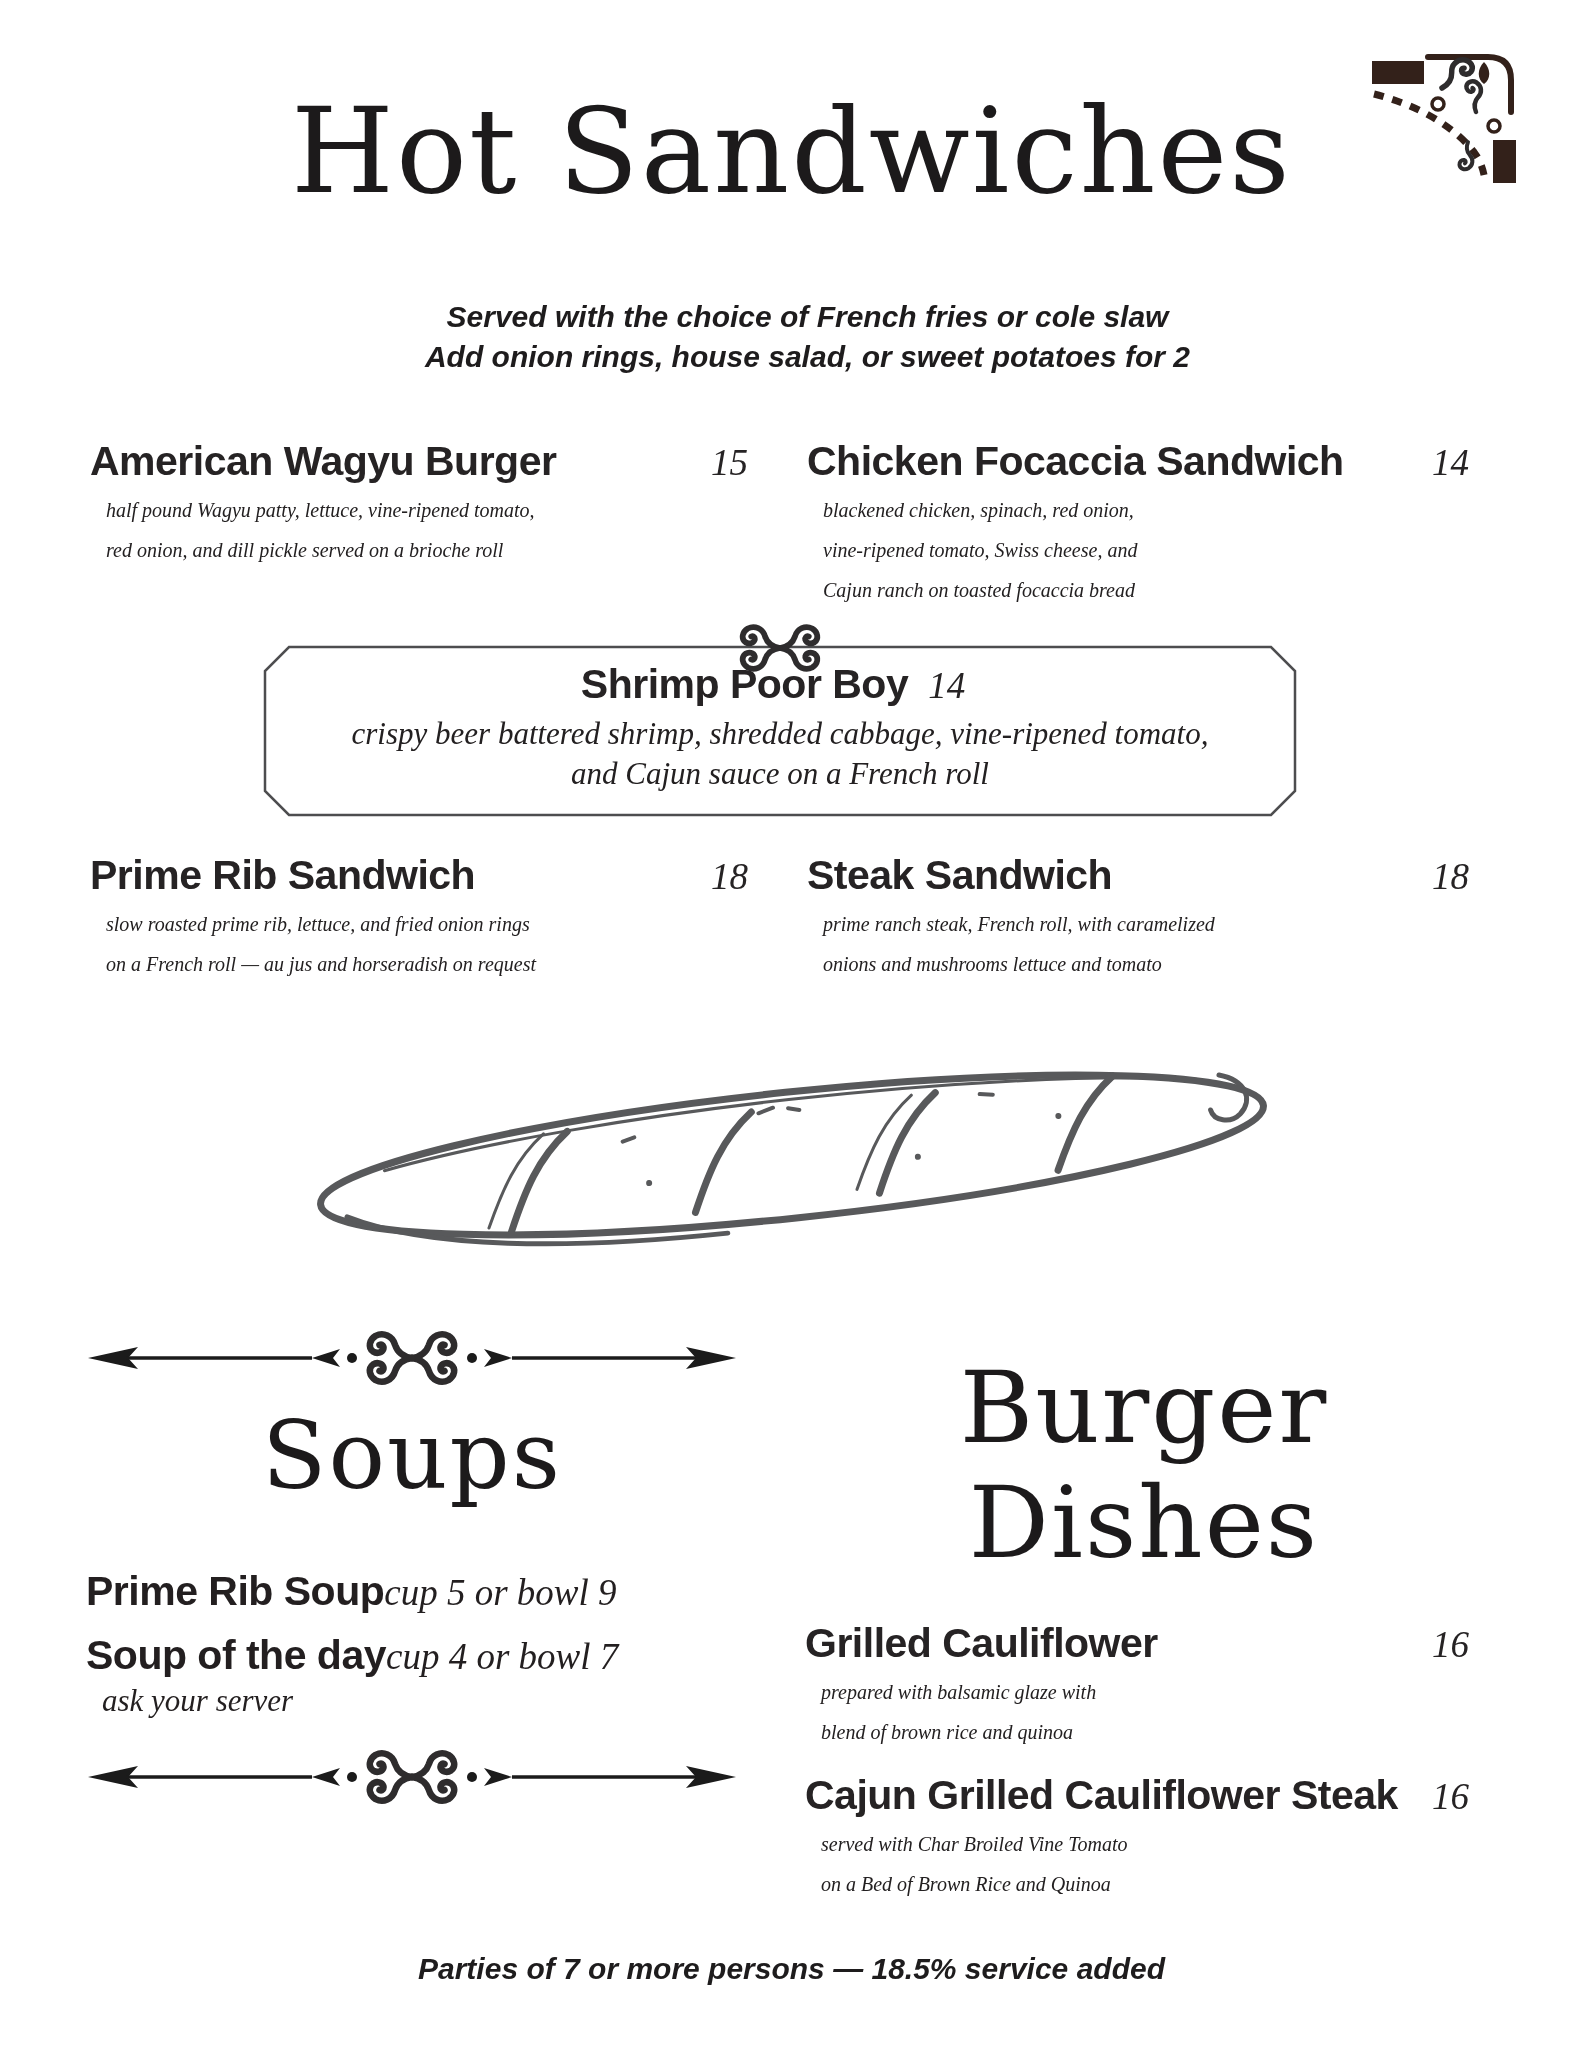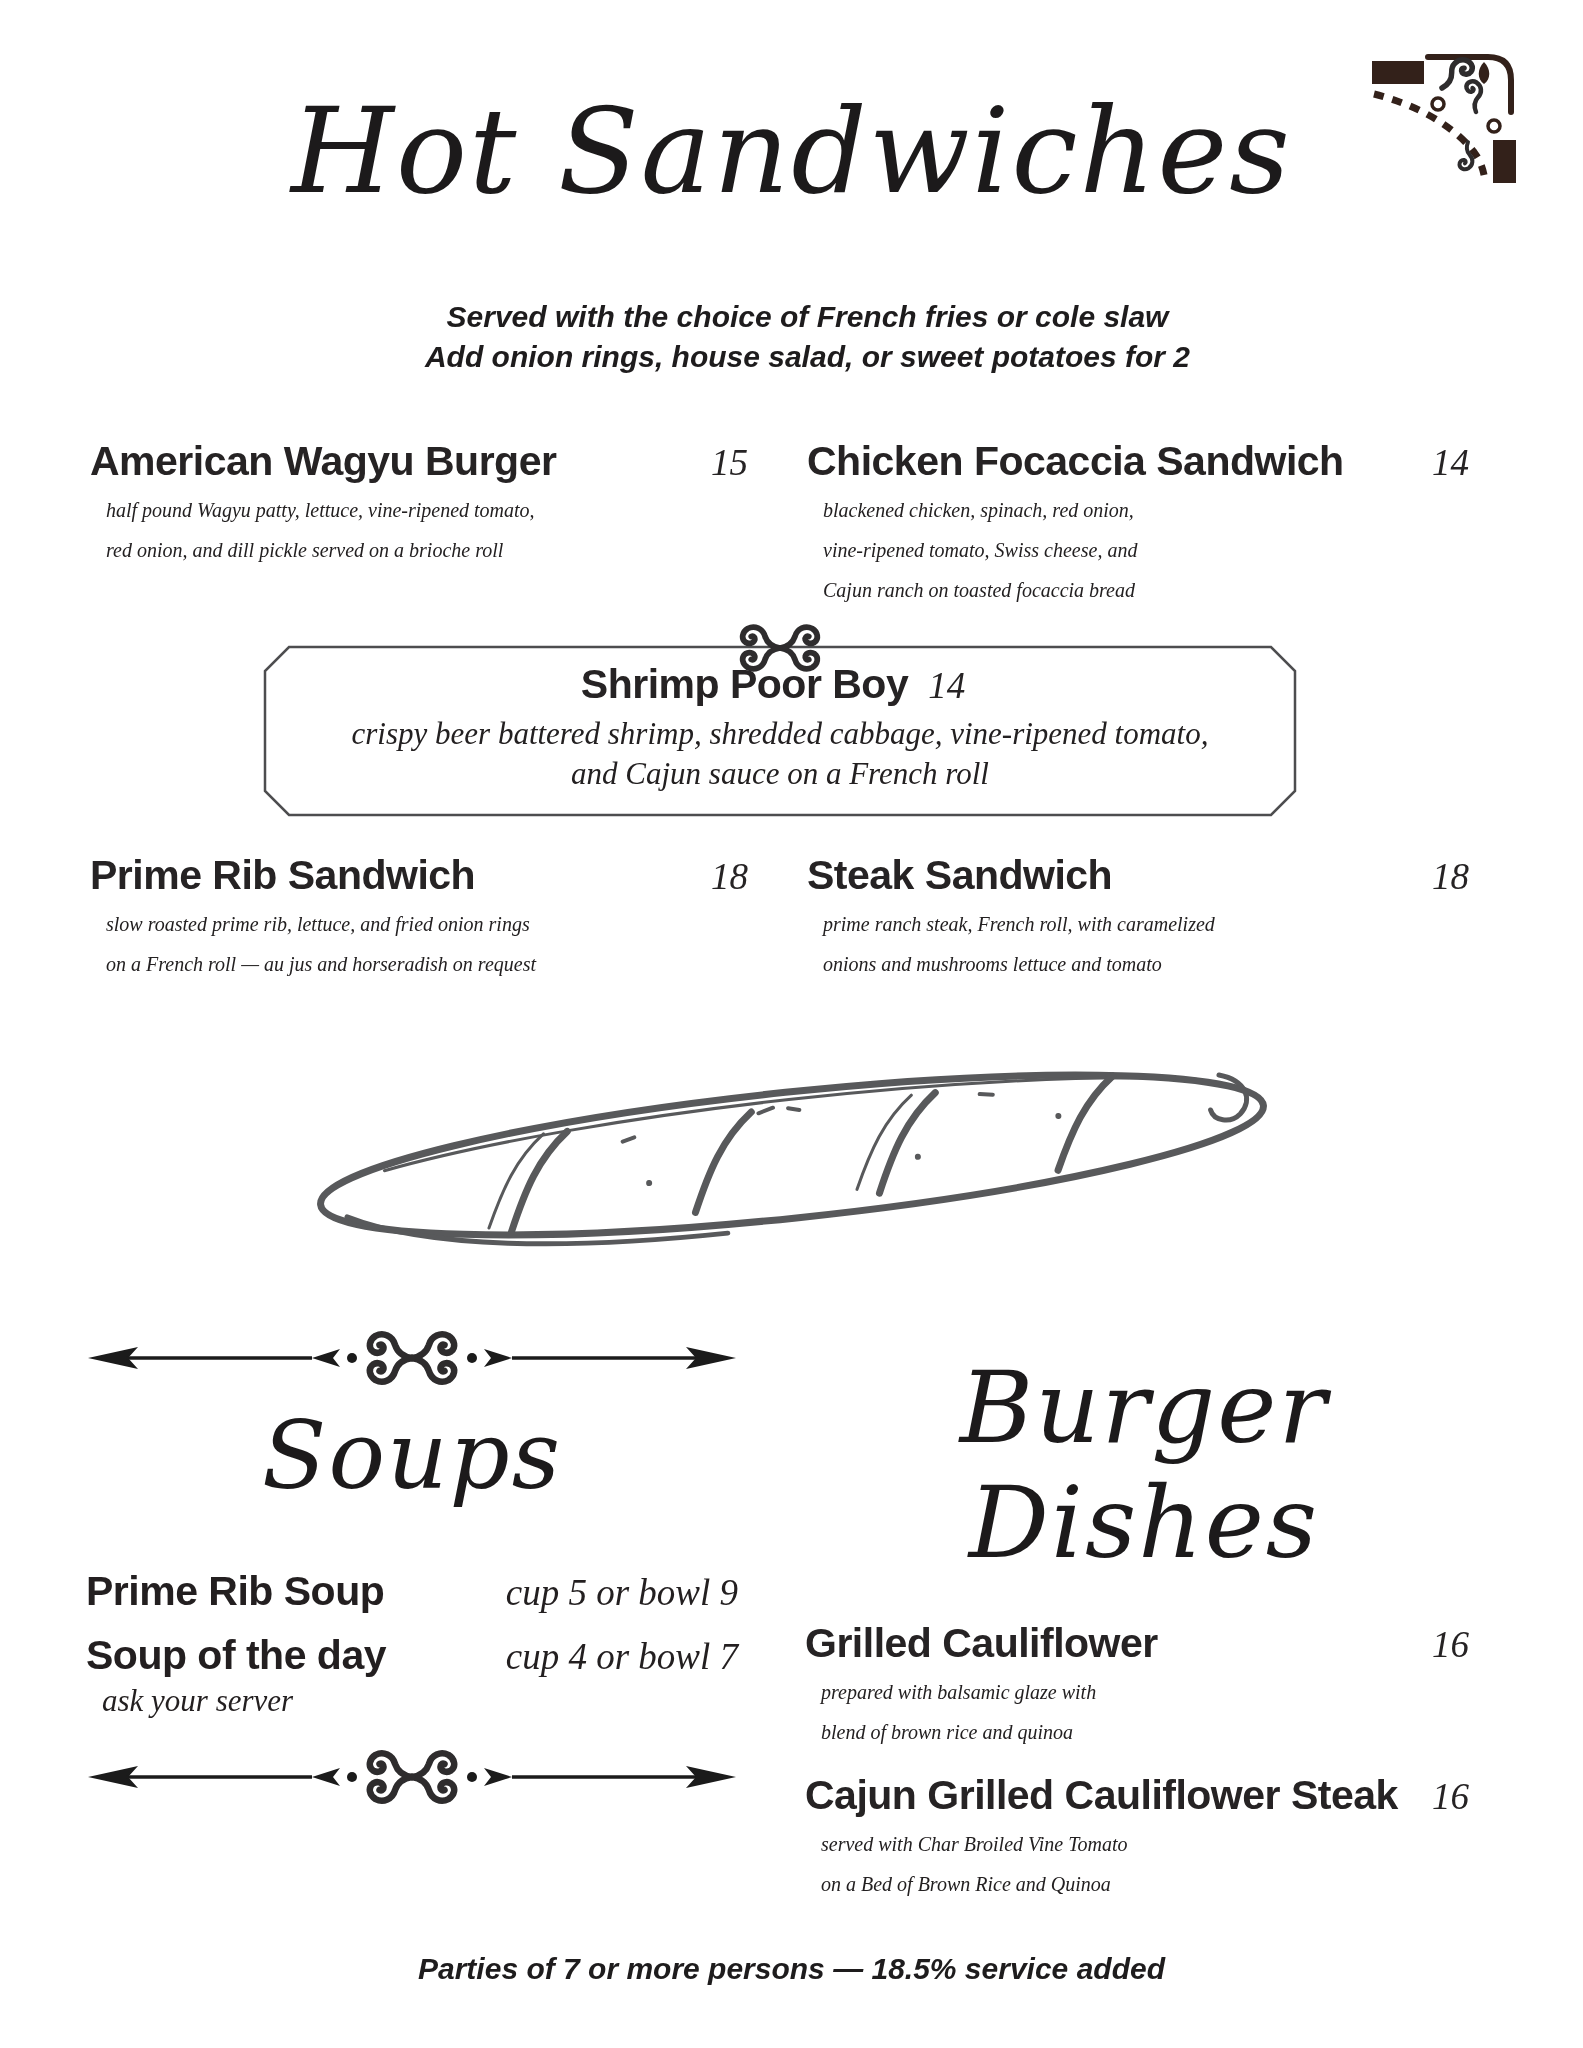--- a/index.html
+++ b/index.html
@@ -3,21 +3,21 @@
 <meta charset="utf-8">
 <style>
   html,body { margin:0; padding:0; background:#ffffff; }
   .page {
     position:relative; width:1583px; height:2048px; margin:0 auto;
     background:#ffffff; color:#231f20; overflow:hidden;
     font-family:"Liberation Sans", sans-serif;
   }
 
   
-  .script { font-family:"DejaVu Serif", serif; font-style:italic; font-weight:normal; letter-spacing:2px; color:#1c1a1b; }
+  .script { font-family:"DejaVu Serif", serif; font-weight:normal; letter-spacing:2px; color:#1c1a1b; }
   .page-title { position:absolute; top:84px; left:0; width:100%; text-align:center; font-size:118px; line-height:1.15; }
   .page-subtitle { position:absolute; top:297px; left:16px; width:100%; text-align:center;
     font-style:italic; font-weight:bold; font-size:30px; line-height:40px; color:#1e1c1d; white-space:pre-line; }
 
   
   .menu-row { position:absolute; left:90px; width:1393px; display:grid; grid-template-columns:672px 676px; column-gap:45px; }
   .row-1 { top:438px; }
   .row-2 { top:852px; }
   .item-head { display:flex; justify-content:space-between; align-items:baseline; }
   .item-name { font-weight:bold; font-size:41px; letter-spacing:-0.5px; color:#262324; }
@@ -34,21 +34,21 @@
   .featured-desc { font-family:"Liberation Serif", serif; font-style:italic; font-size:31px; line-height:40px;
     margin-top:6px; white-space:pre-line; color:#232021; }
 
   
   .baguette { position:absolute; left:295px; top:1048px; }
 
   
   .soups { position:absolute; left:86px; top:1322px; width:652px; }
   .soups-title { text-align:center; font-size:94px; line-height:1.15; margin-top:4px; }
   .soup-list { margin-top:58px; }
-  .soup-row { display:flex; justify-content:space-between; align-items:baseline; }
+  .soup-row { display:flex; justify-content:flex-start; align-items:baseline; }
   .soup-row + .soup-row { margin-top:17px; }
   .soup-name { font-weight:bold; font-size:41px; letter-spacing:-0.5px; }
   .soup-price { font-family:"Liberation Serif", serif; font-style:italic; font-size:37px; }
   .soup-note { font-family:"Liberation Serif", serif; font-style:italic; font-size:31px; margin:4px 0 0 16px; }
   .soups .divider-bottom { margin-top:22px; }
 
   
   .vegan { position:absolute; left:805px; top:1350px; width:678px; }
   .vegan-title { text-align:center; font-size:100px; line-height:1.15; }
   .vegan-items { margin-top:40px; }

